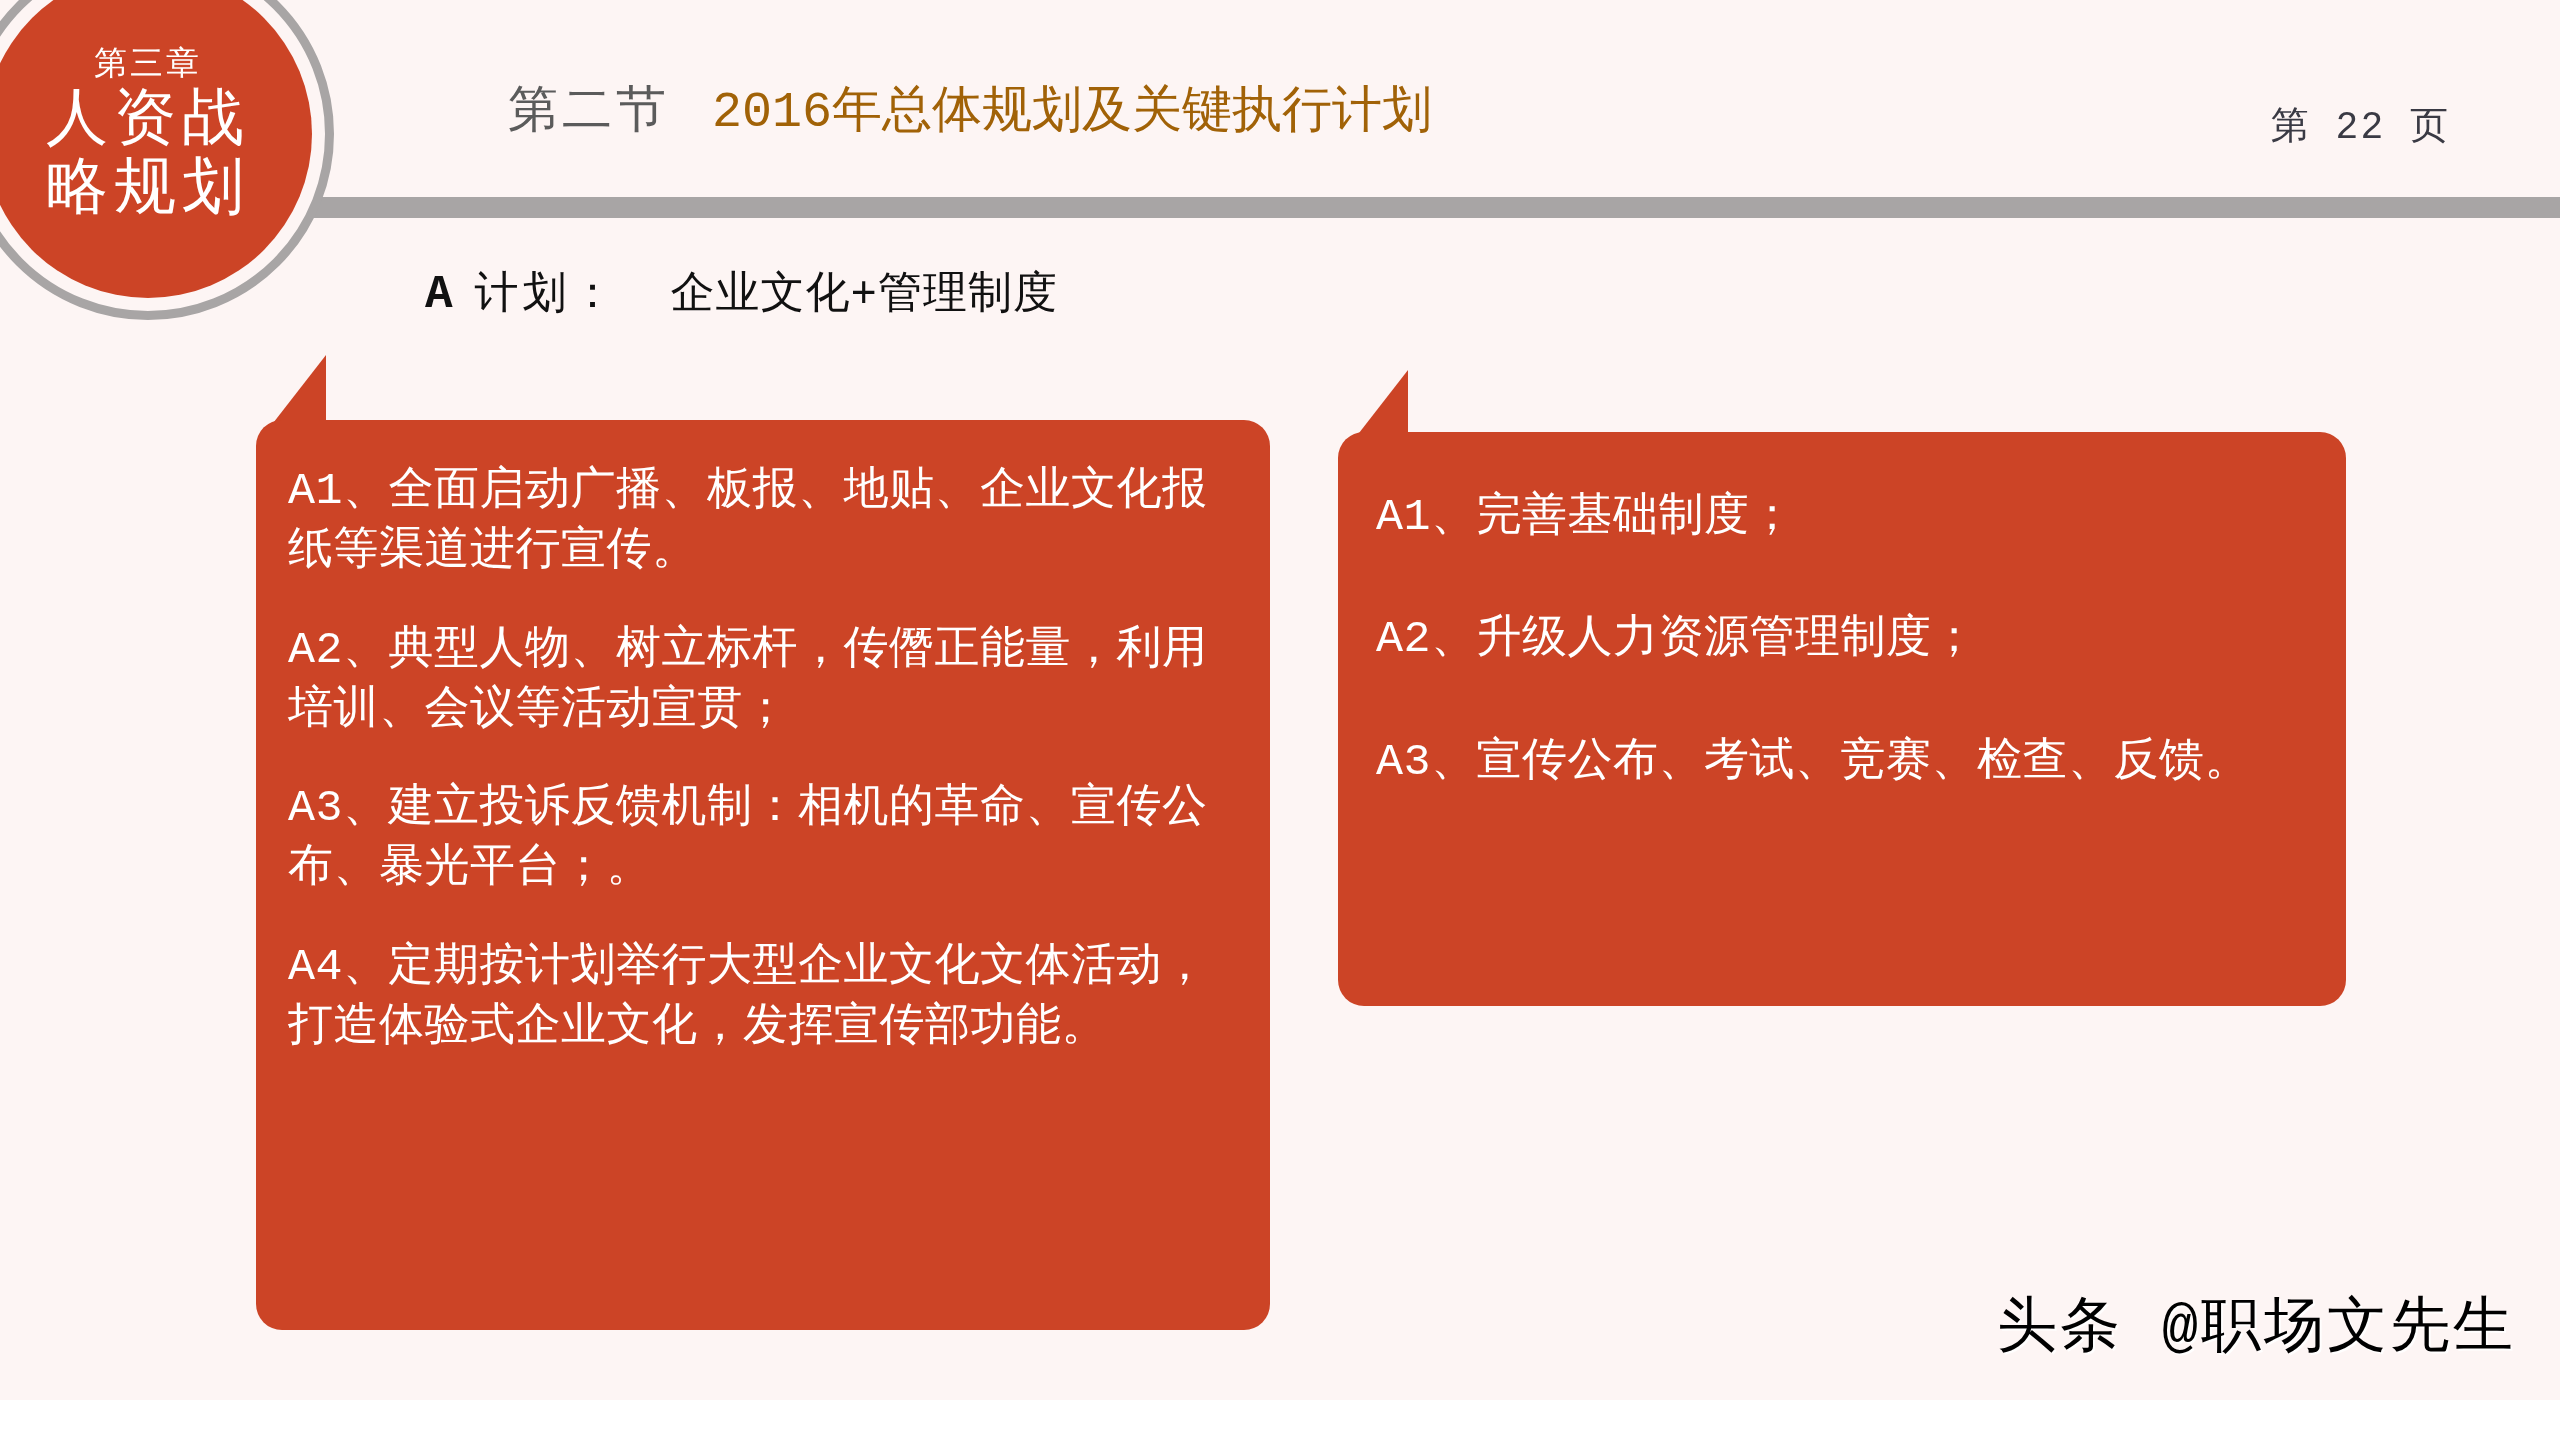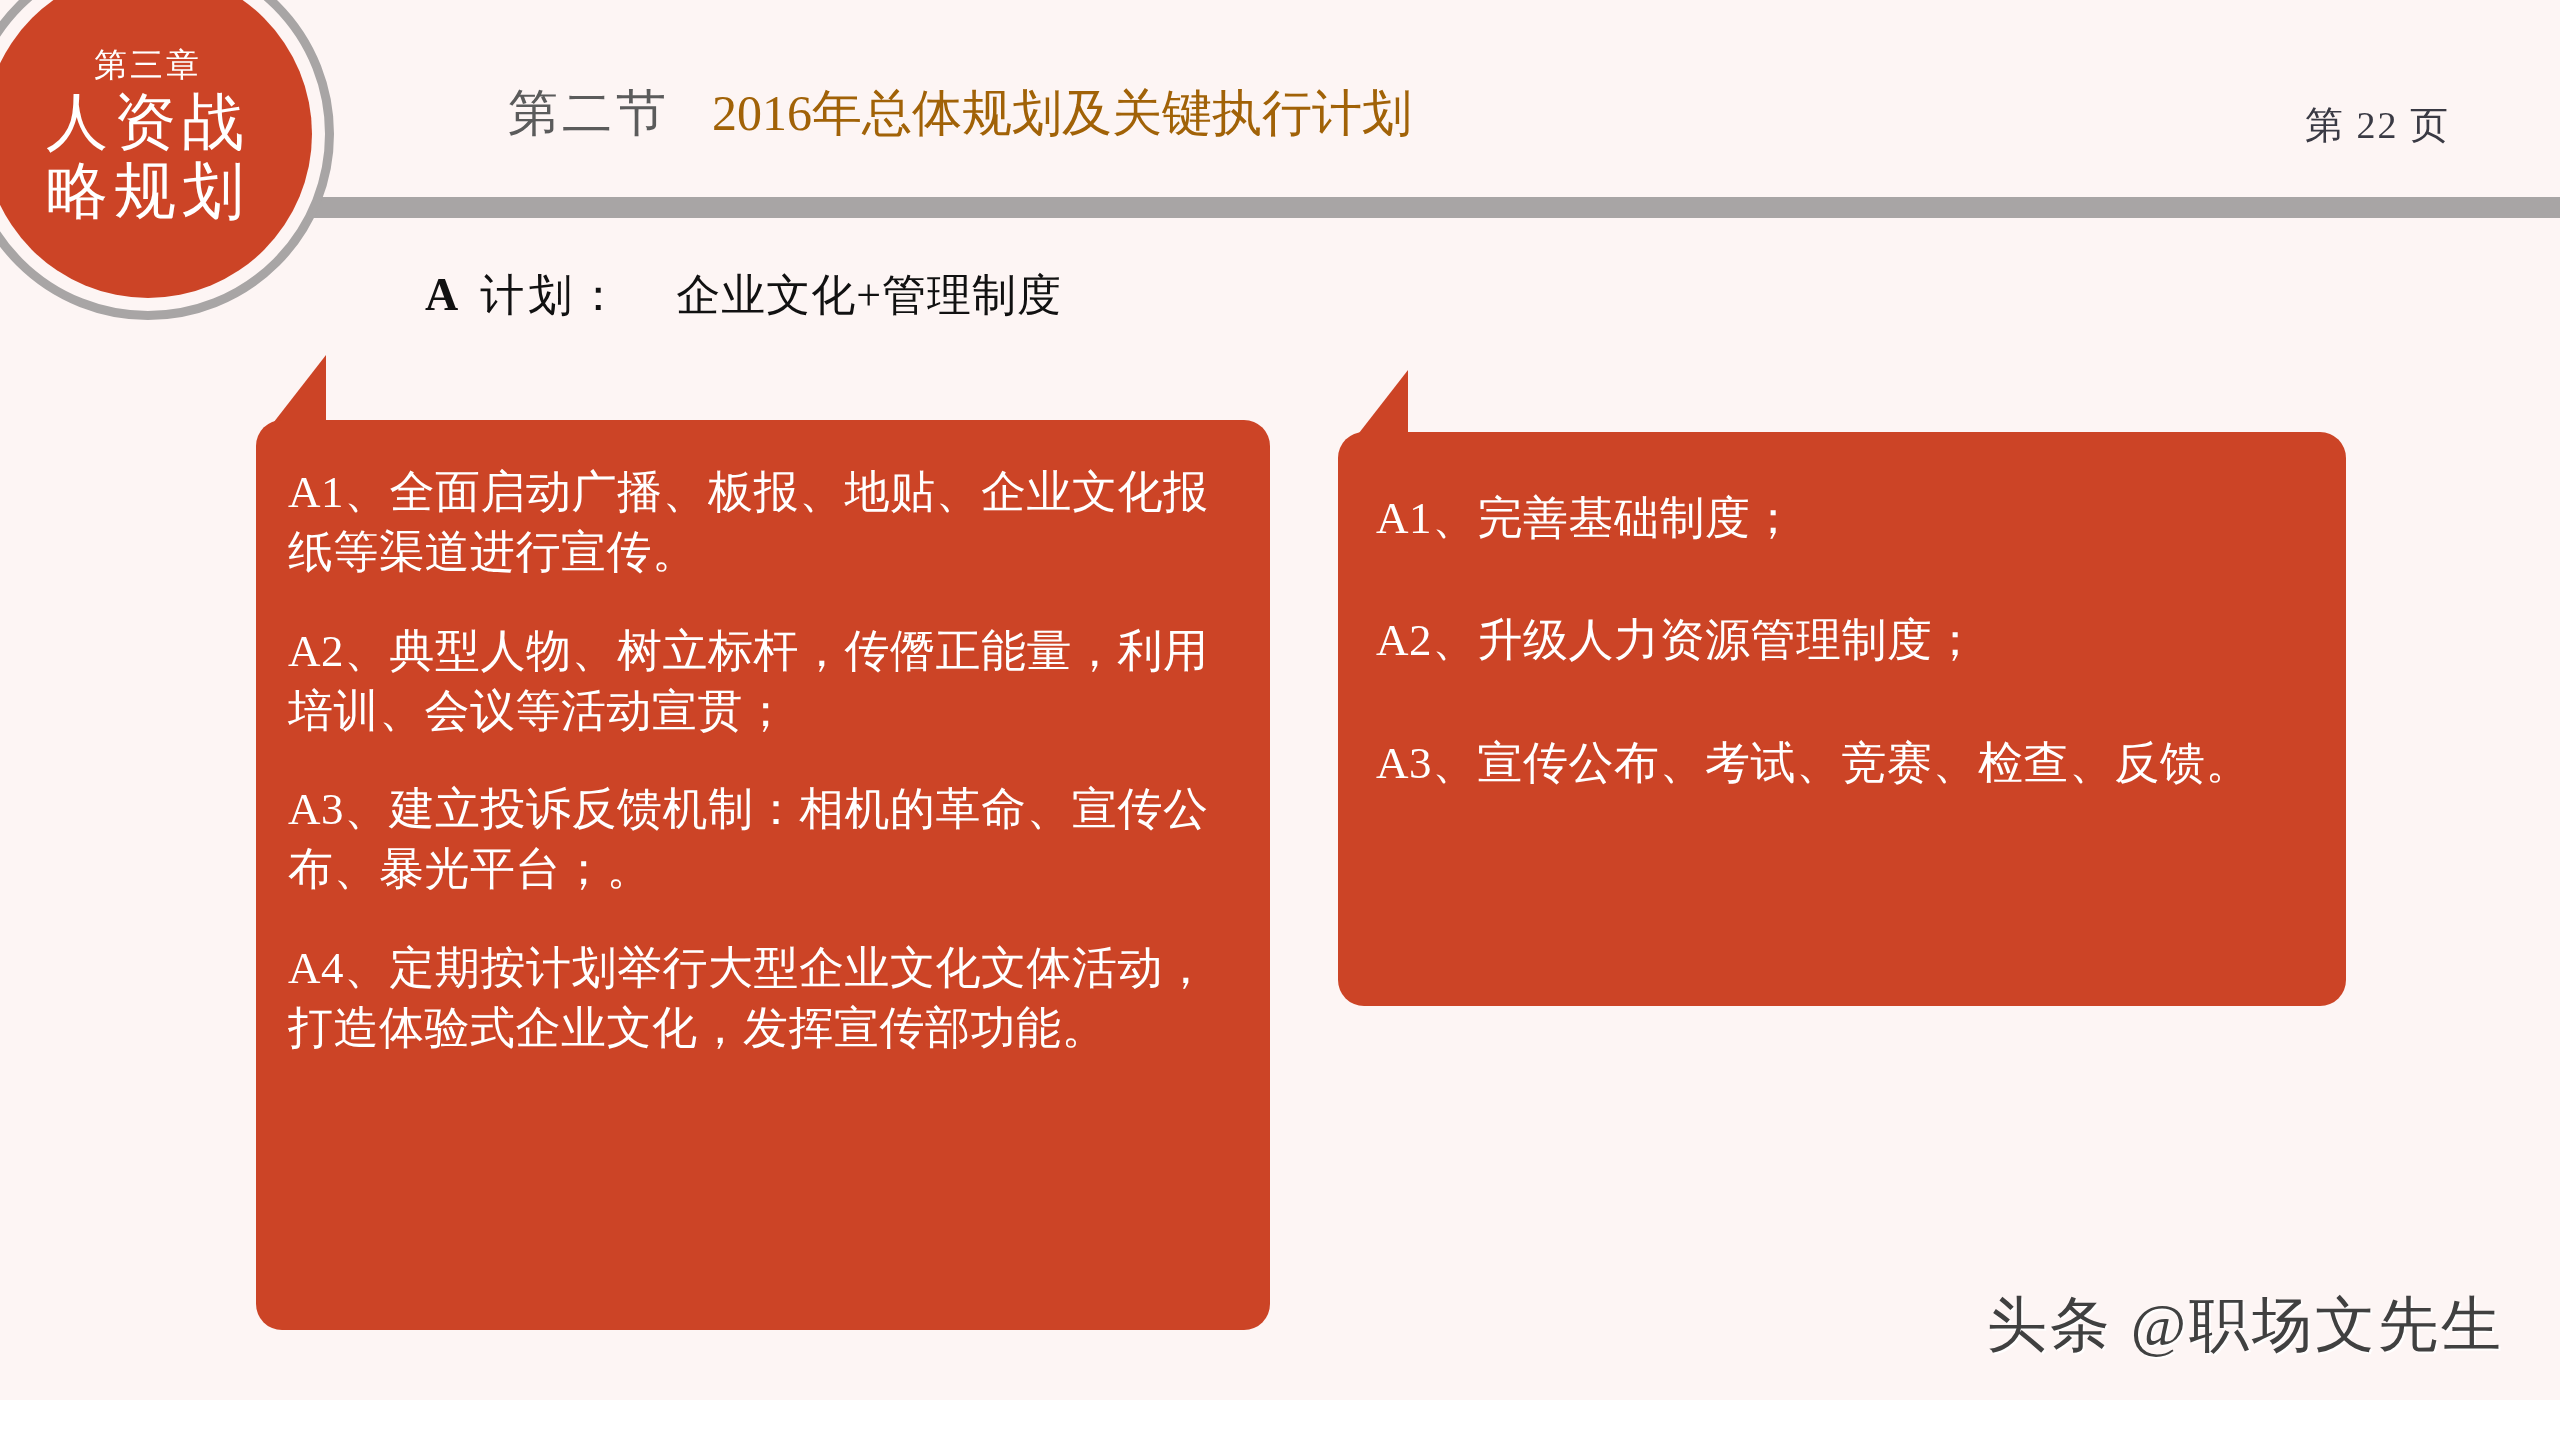--- a/index.html
+++ b/index.html
@@ -6,21 +6,21 @@
     margin: 0;
     padding: 0;
     background: #ffffff;
   }
   #slide {
     position: relative;
     width: 2560px;
     height: 1400px;
     background: #FDF5F4;
     overflow: hidden;
-    font-family: Liberation Serif, serif;
+    font-family: Liberation Mono, monospace;
   }
 
   
   .divider-bar {
     position: absolute;
     left: 0;
     top: 197px;
     width: 2560px;
     height: 21px;
     background: #A8A5A5;
@@ -185,24 +185,24 @@
   #tail-right {
     left: 1352px;
     top: 370px;
     border-width: 0 0 72px 56px;
     border-color: transparent transparent #CC4426 transparent;
   }
 
   
   .watermark {
     position: absolute;
-    right: 56px;
+    right: 44px;
     bottom: 34px;
     font-size: 60px;
-    color: #404040;
+    color: #000000;
     letter-spacing: 3px;
     white-space: nowrap;
     text-shadow: 2px 2px 0 rgba(255,255,255,0.85);
   }
 </style>
 </head>
 <body>
 
 <div id="slide">
 

